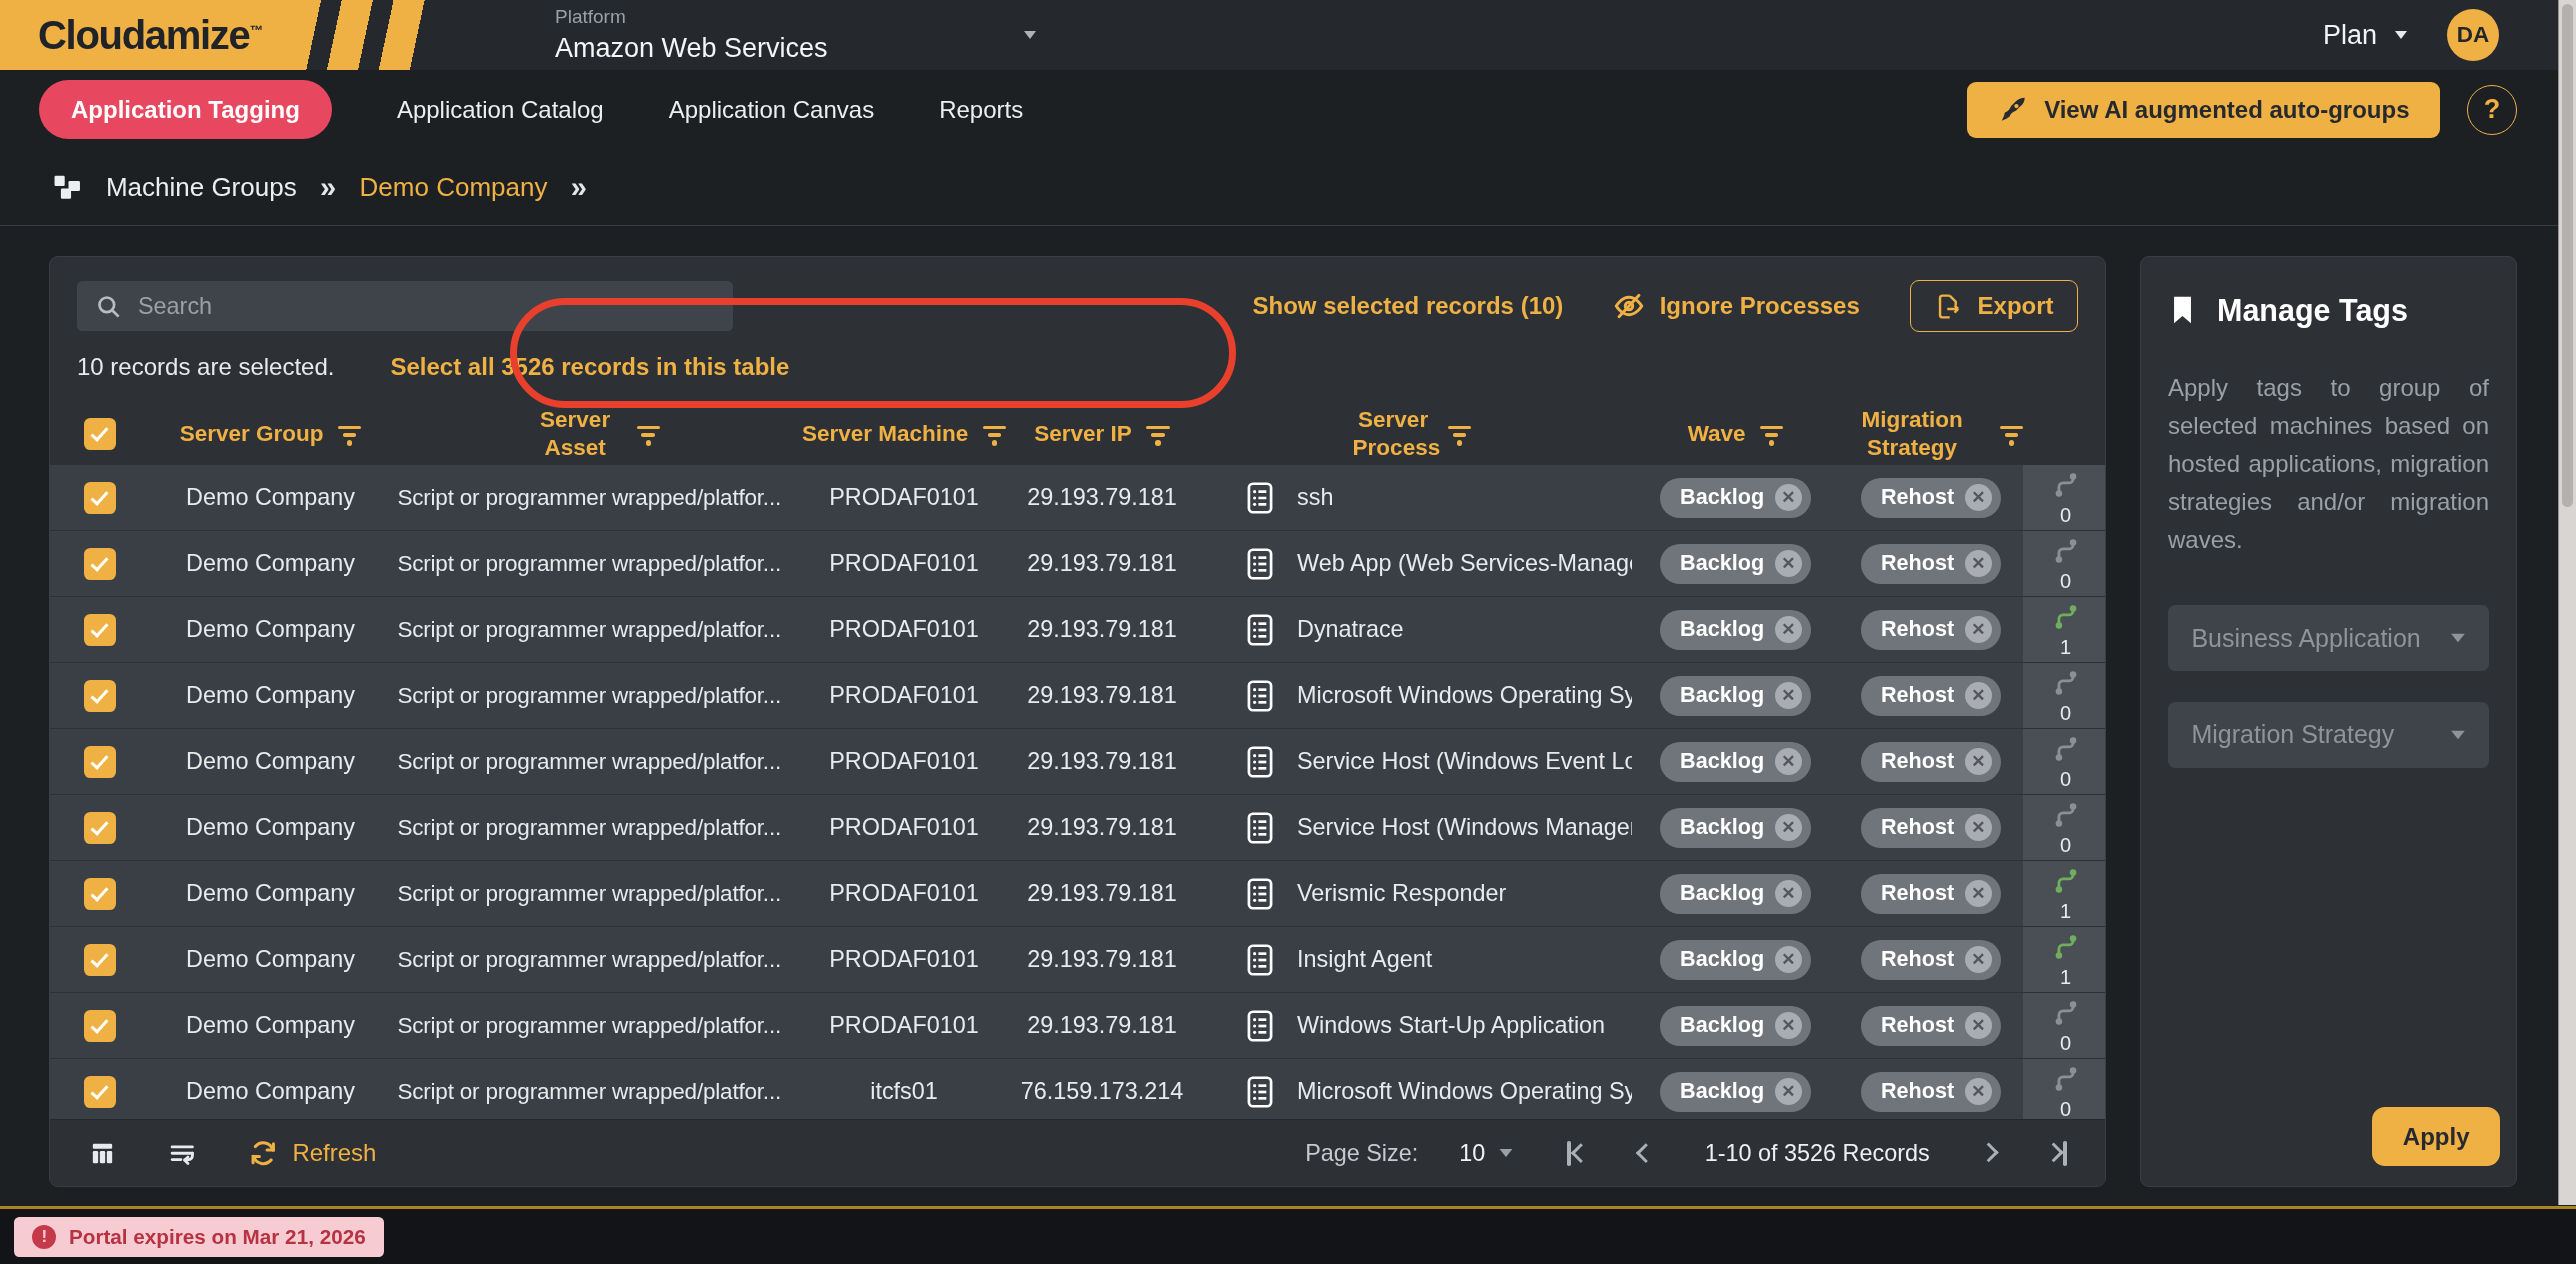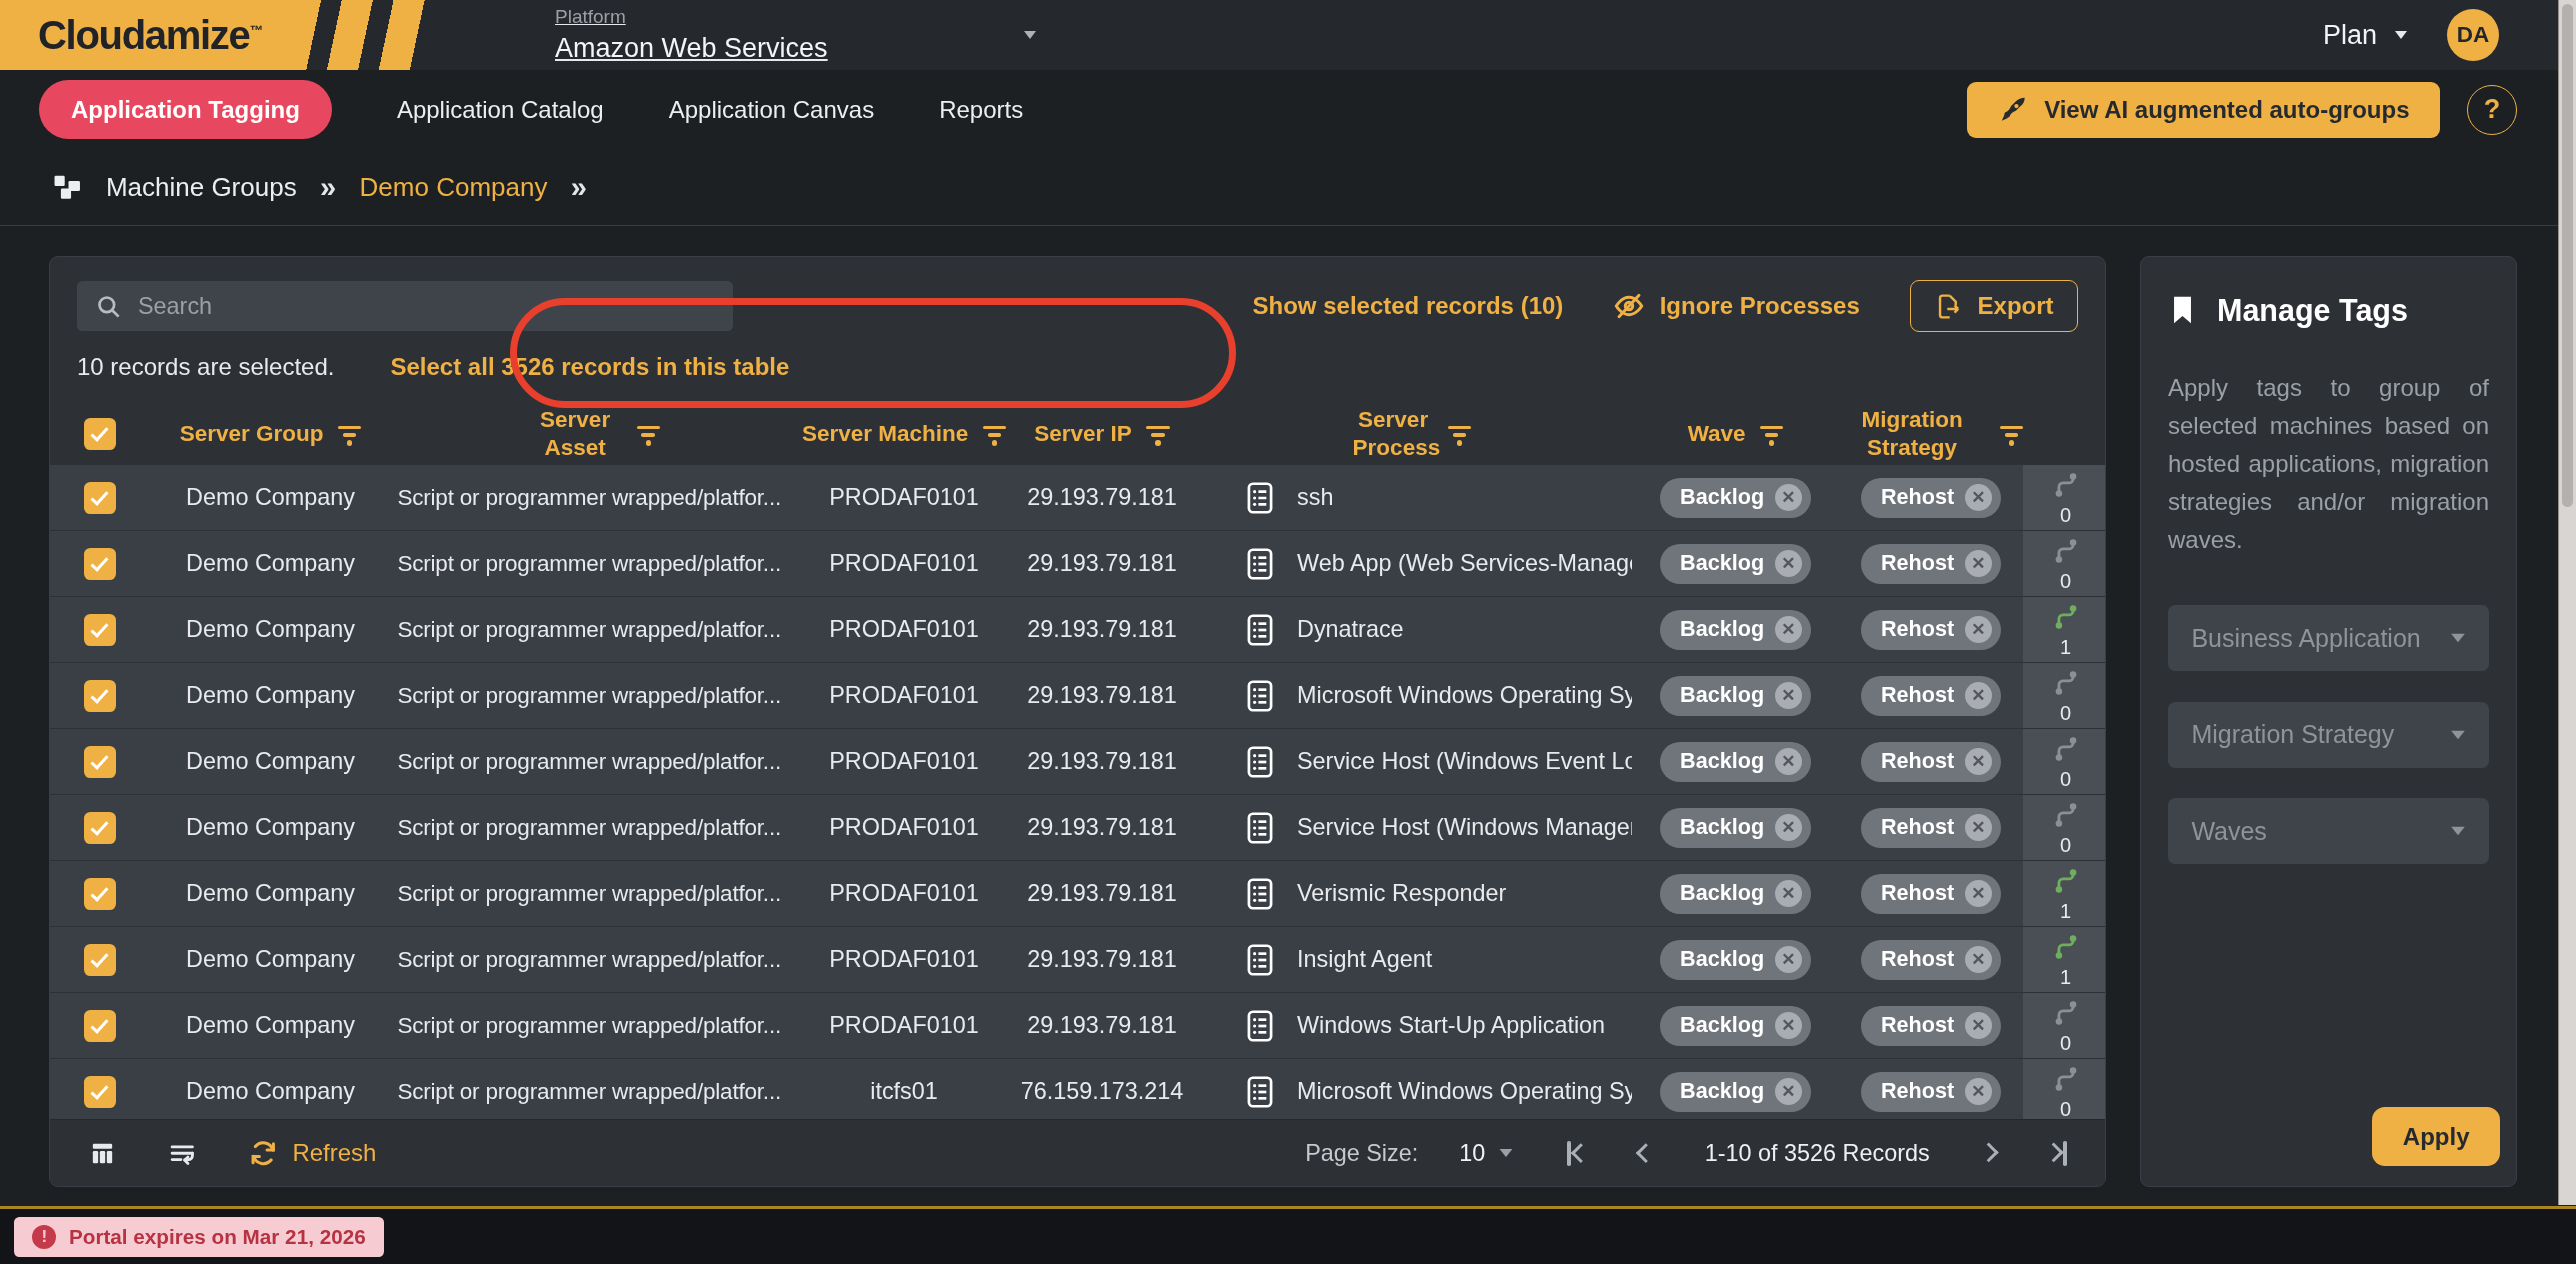--- a/index.html
+++ b/index.html
@@ -7,21 +7,21 @@
   body { background:#1d2023; font-family:"Liberation Sans", sans-serif; position:relative; color:#e8eaed; }
 
   
   .topbar { height:70px; background:#25282d; display:flex; align-items:center; position:relative; }
   .logo { width:503px; height:70px; flex:0 0 auto; position:relative;
     background:linear-gradient(102deg,#f0b144 0%,#f0b144 62%,rgba(0,0,0,0) 62%,rgba(0,0,0,0) 66%,#f0b144 66%,#f0b144 72%,rgba(0,0,0,0) 72%,rgba(0,0,0,0) 76%,#f0b144 76%,#f0b144 82%,rgba(0,0,0,0) 82%);
     display:flex; align-items:center; }
   .brand { font-size:40px; font-weight:700; color:#202327; letter-spacing:-1.3px; padding-left:38px; }
   .brand sup { font-size:13.5px; letter-spacing:0; }
   .platform-select { display:flex; align-items:center; justify-content:space-between; width:481px; margin-left:52px; cursor:pointer; }
-  .platform-text { display:flex; flex-direction:column; gap:4.5px;text-decoration:underline; }
+  .platform-text { display:flex; flex-direction:column; gap:4.5px; }
   .platform-label { font-size:19px; color:#9aa0a6; }
   .platform-value { font-size:27px; color:#f4f5f6; }
   .caret { width:0; height:0; border-left:8px solid transparent; border-right:8px solid transparent; border-top:10px solid currentColor; display:inline-block; }
   .caret.sm { border-left-width:6.3px; border-right-width:6.3px; border-top-width:8px; }
   .platform-caret { color:#aeb2b7; }
   .top-right { margin-left:auto; display:flex; align-items:center; gap:40px; padding-right:77px; }
   .plan { display:flex; align-items:center; gap:18px; font-size:27px; color:#f1f3f4; cursor:pointer; }
   .plan .caret { color:#e8eaed; }
   .avatar { width:52px; height:52px; border-radius:50%; background:#f0b144; color:#23262a; font-weight:700; font-size:22.5px; display:flex; align-items:center; justify-content:center; cursor:pointer; }
 
@@ -840,24 +840,20 @@
     <p class="side-desc">Apply tags to group of selected machines based on hosted applications, migration strategies and/or migration waves.</p>
     <div class="side-selects" id="side-selects">
         <div class="side-select">
           <span>Business Application</span>
           <span class="caret"></span>
         </div>
         <div class="side-select">
           <span>Migration Strategy</span>
           <span class="caret"></span>
         </div>
-        <div class="side-select">
-          <span>Waves</span>
-          <span class="caret"></span>
-        </div>
       </div>
     <button class="apply-btn">Apply</button>
   </aside>
 </div>
 
 <footer class="bottombar">
   <div class="expiry-badge">
     <span class="expiry-ic">!</span>
     <span class="expiry-text">Portal expires on Mar 21, 2026</span>
   </div>

